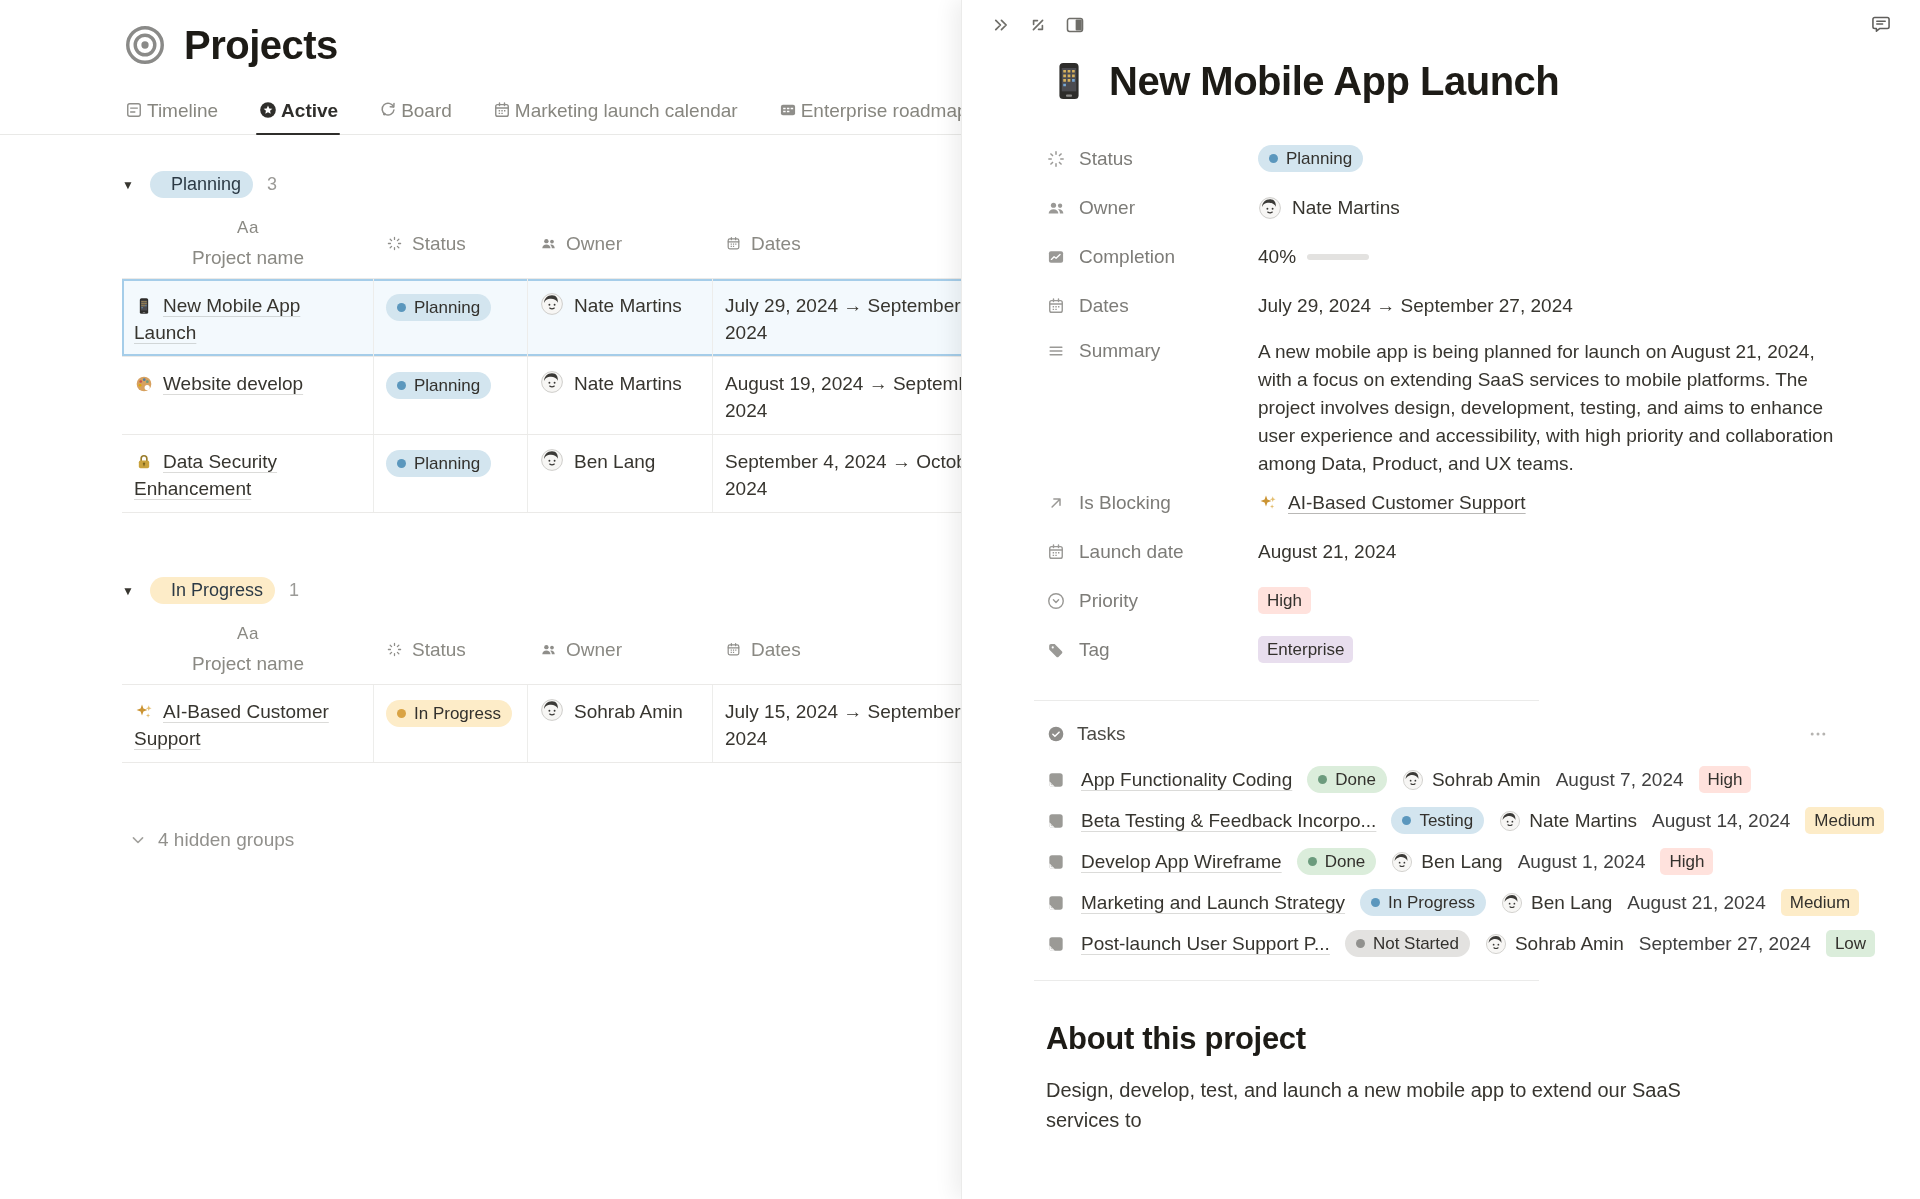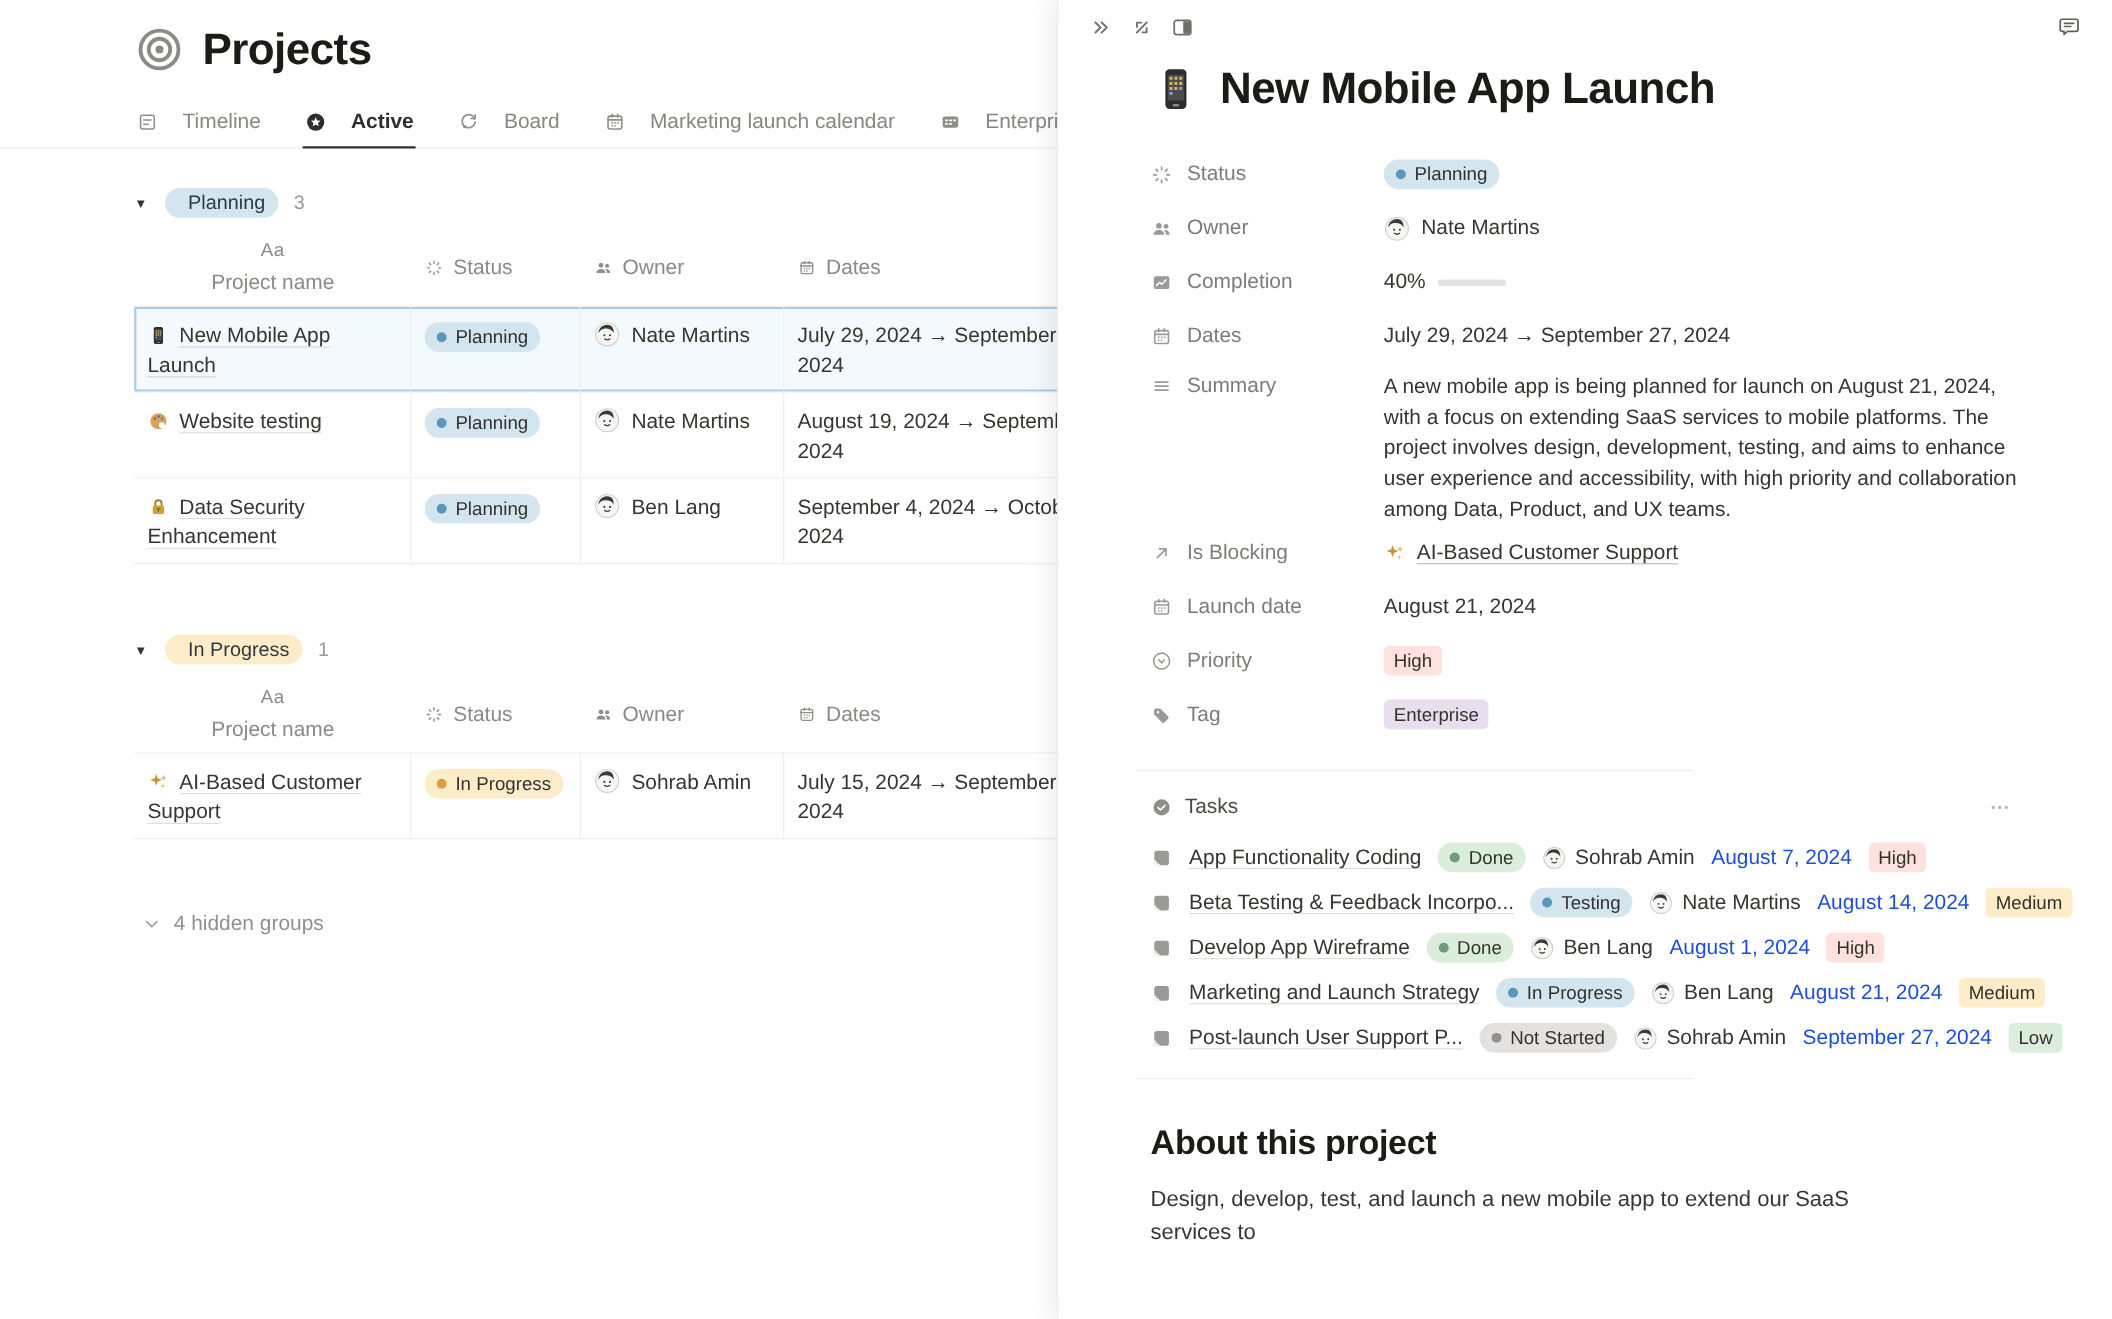--- a/index.html
+++ b/index.html
@@ -9,21 +9,21 @@
   .ic16{width:17px;height:17px;vertical-align:-3px;}
   .ic22{width:22px;height:22px;}
   .ic46{width:46px;height:46px;}
 
   
   .left{position:absolute;inset:0;}
   .page-head{display:flex;align-items:center;gap:16px;margin:22px 0 0 122px;}
   .page-title{font-size:40px;font-weight:700;color:#1d1b16;letter-spacing:-.5px;}
   .tabs-wrap{margin-top:26px;border-bottom:1px solid #e9e9e7;padding-left:122px;width:1920px;}
   .tabs{display:flex;gap:36px;align-items:flex-end;}
-  .tab{display:flex;align-items:center;gap:22px;font-size:19px;color:#87867f;padding:6px 2px 12px;position:relative;cursor:pointer;white-space:nowrap;}
+  .tab{display:flex;gap:3px;font-size:19px;color:#87867f;padding:6px 2px 12px;position:relative;cursor:pointer;white-space:nowrap;}
   .tab.active{color:#2f2e2b;font-weight:600;}
   .tab.active::after{content:"";position:absolute;left:0;right:0;bottom:-1px;height:2.5px;background:#2f2e2b;border-radius:2px;}
 
   .group-head{display:flex;align-items:center;gap:14px;margin:36px 0 12px 122px;}
   .tri{font-size:12px;color:#37352f;width:14px;}
   .gpill{display:inline-flex;align-items:center;gap:9px;padding:3px 12px;border-radius:999px;font-size:18px;color:#2c3a45;}
   .gcount{font-size:18px;color:#9b9a97;}
 
   .tbl{margin-left:122px;width:901px;}
   .thead{display:flex;color:#8a8983;font-size:19px;}
@@ -81,21 +81,21 @@
   .bar{width:62px;height:6px;border-radius:3px;background:#e3e2e0;overflow:hidden;}
   .bar-fill{height:100%;border-radius:3px;}
   .divider{height:1px;background:#ebebea;width:505px;margin:26px 0 0 -12px;}
   .tasks-head{display:flex;align-items:center;margin-top:22px;}
   .tasks-title{display:flex;align-items:center;gap:11px;font-size:19px;color:#4b4a45;font-weight:500;}
   .more{margin-left:auto;margin-right:62px;color:#b5b3b0;cursor:pointer;}
   .task-list{margin-top:14px;}
   .task{display:flex;align-items:center;gap:15px;height:41px;font-size:19px;white-space:nowrap;}
   .tname{font-weight:500;color:#37352f;text-decoration:underline;text-decoration-color:rgba(55,53,47,.18);text-underline-offset:4px;text-decoration-thickness:1px;cursor:pointer;}
   .towner{display:flex;align-items:center;gap:8px;}
-  .tdate{color:#1d4ed8;}
+  .tdate{color:#404040;}
   .task .pill{font-size:17px;}
   .about{margin-top:40px;}
   .about h2{font-size:31px;font-weight:700;color:#1d1b16;margin:24px 0 0;letter-spacing:-.3px;}
   .about p{font-size:20px;line-height:30px;margin:18px 0 0;width:700px;}
 </style>
 </head>
 <body>
 
 <svg width="0" height="0" style="position:absolute">
   <defs>
@@ -329,21 +329,21 @@
             </svg>
           <span>Nate Martins</span>
         </div>
         <div class="tcell c-dates">July 29, 2024 → September 27, 2024</div>
       </div>
 
       <div class="trow">
         <div class="tcell c-name">
           <svg class="ic rowicon">
               <use href="#i-palette"></use>
-            </svg><span class="pname">Website testing</span>
+            </svg><span class="pname">Website develop</span>
         </div>
         <div class="tcell c-status">
           <span class="pill p-blue">
               <span class="dot"></span>
               <span>Planning</span>
             </span>
         </div>
         <div class="tcell c-owner ocell">
           <svg class="avatar">
               <use href="#i-avatar"></use>

